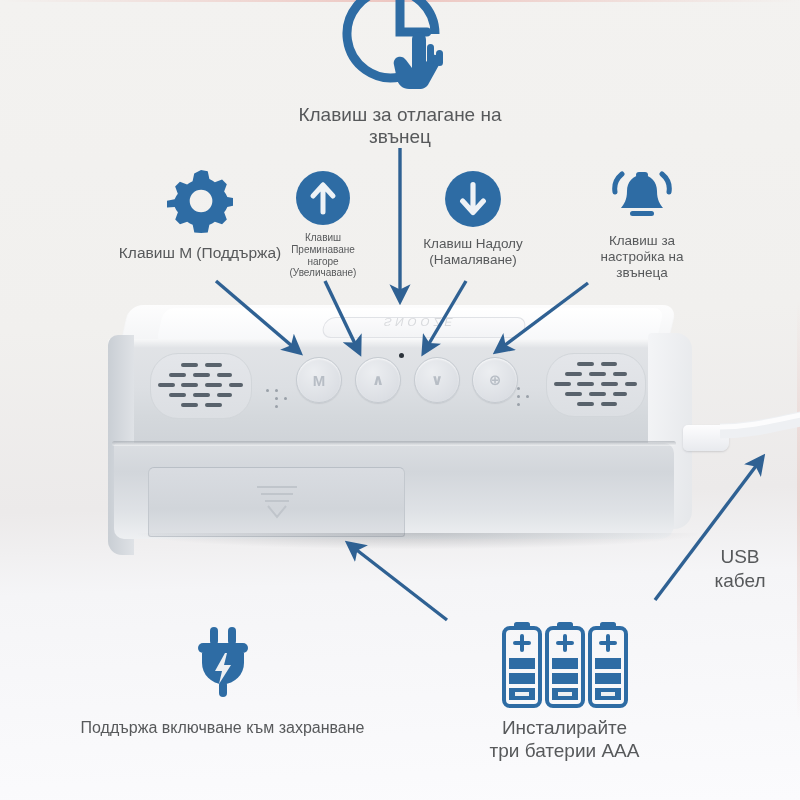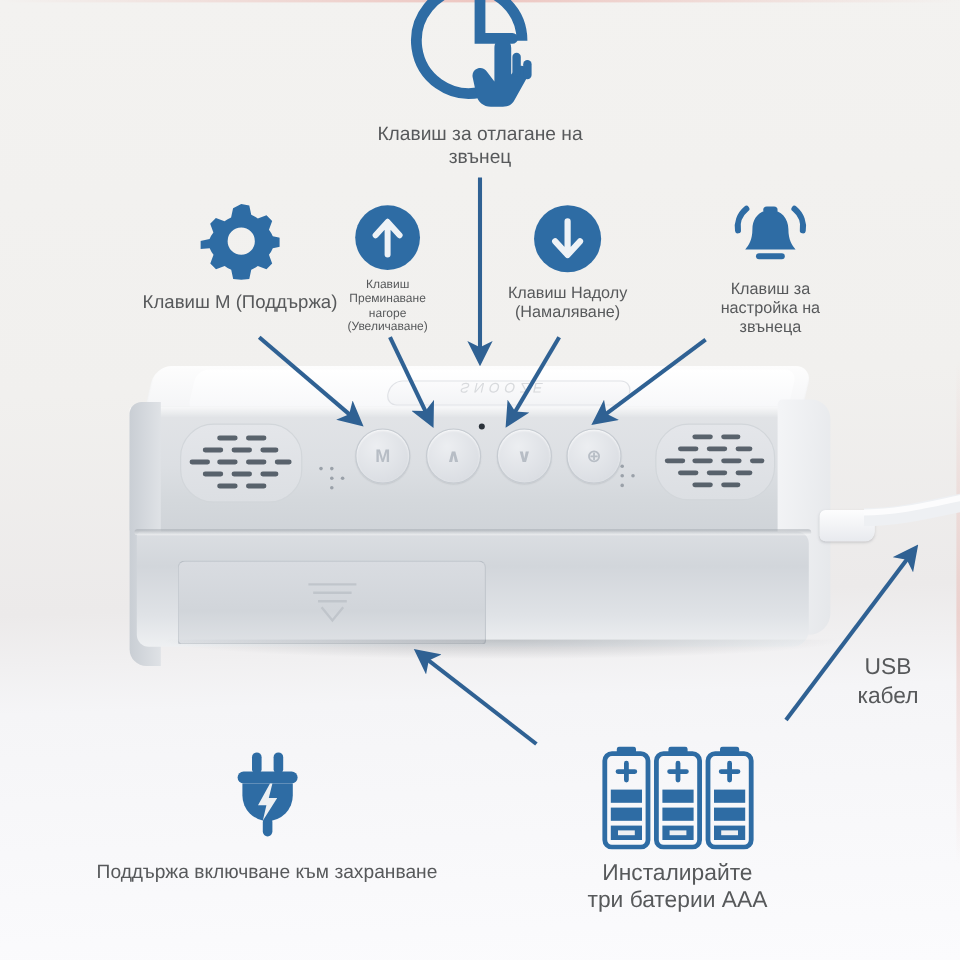--- a/index.html
+++ b/index.html
@@ -20,21 +20,21 @@
   
   .callout{position:absolute;text-align:center;}
   .callout .cap{
     color:#57595b;
     line-height:1.18;
     white-space:pre-line;
   }
   .icon{display:block;margin:0 auto;}
 
   #c-snooze{left:265px;top:-30px;width:270px;}
-  #c-snooze .cap{font-size:16px;margin-top:6px;}
+  #c-snooze .cap{font-size:19px;margin-top:6px;}
 
   #c-settings{left:60px;top:168px;width:280px;}
   #c-settings .cap{font-size:15.5px;margin-top:10px;}
 
   #c-up{left:268px;top:170px;width:110px;}
   #c-up .cap{font-size:10px;margin-top:6px;}
 
   #c-down{left:398px;top:170px;width:150px;text-align:center;}
   #c-down .cap{font-size:13.5px;margin-top:8px;}
 

